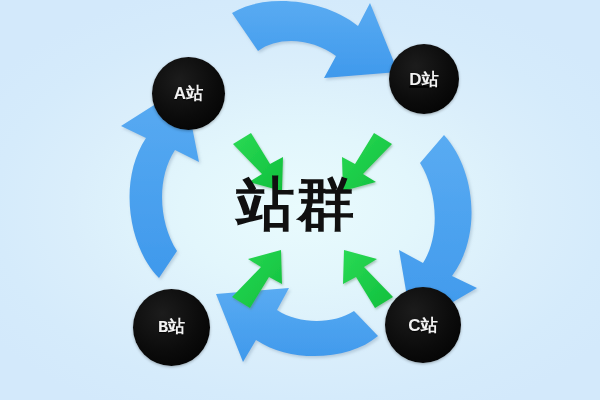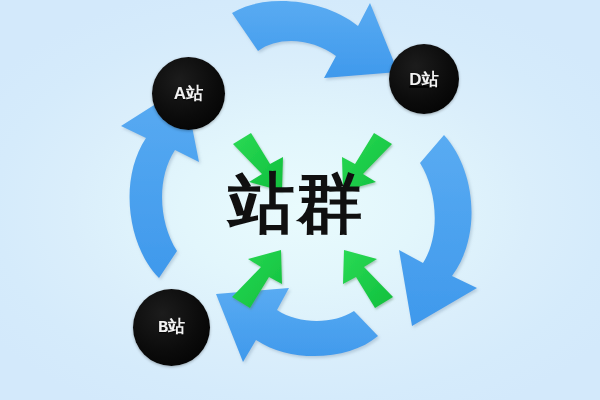--- a/index.html
+++ b/index.html
@@ -56,21 +56,21 @@
   #node-c { left: 385px; top: 287px; width: 76px; height: 76px; }
 
   
   #center-title {
     position: absolute;
     left: 0;
     top: 168px;
     width: 593px;
     text-align: center;
     font-family: "DejaVu Sans", "Liberation Sans", sans-serif;
-    font-size: 66px;
+    font-size: 58px;
     font-weight: 700;
     color: #101010;
     letter-spacing: 2px;
     line-height: 72px;
     user-select: none;
   }
 </style>
 </head>
 <body>
 
@@ -198,14 +198,17 @@
   </div>
 
   <div class="node" id="node-d">
     <span class="node-label">D站</span>
   </div>
 
   <div class="node" id="node-b">
     <span class="node-label">B站</span>
   </div>
 
+  <div class="node" id="node-c">
+    <span class="node-label">C站</span>
+  </div>
 
 </div>
 
 </body></html>

